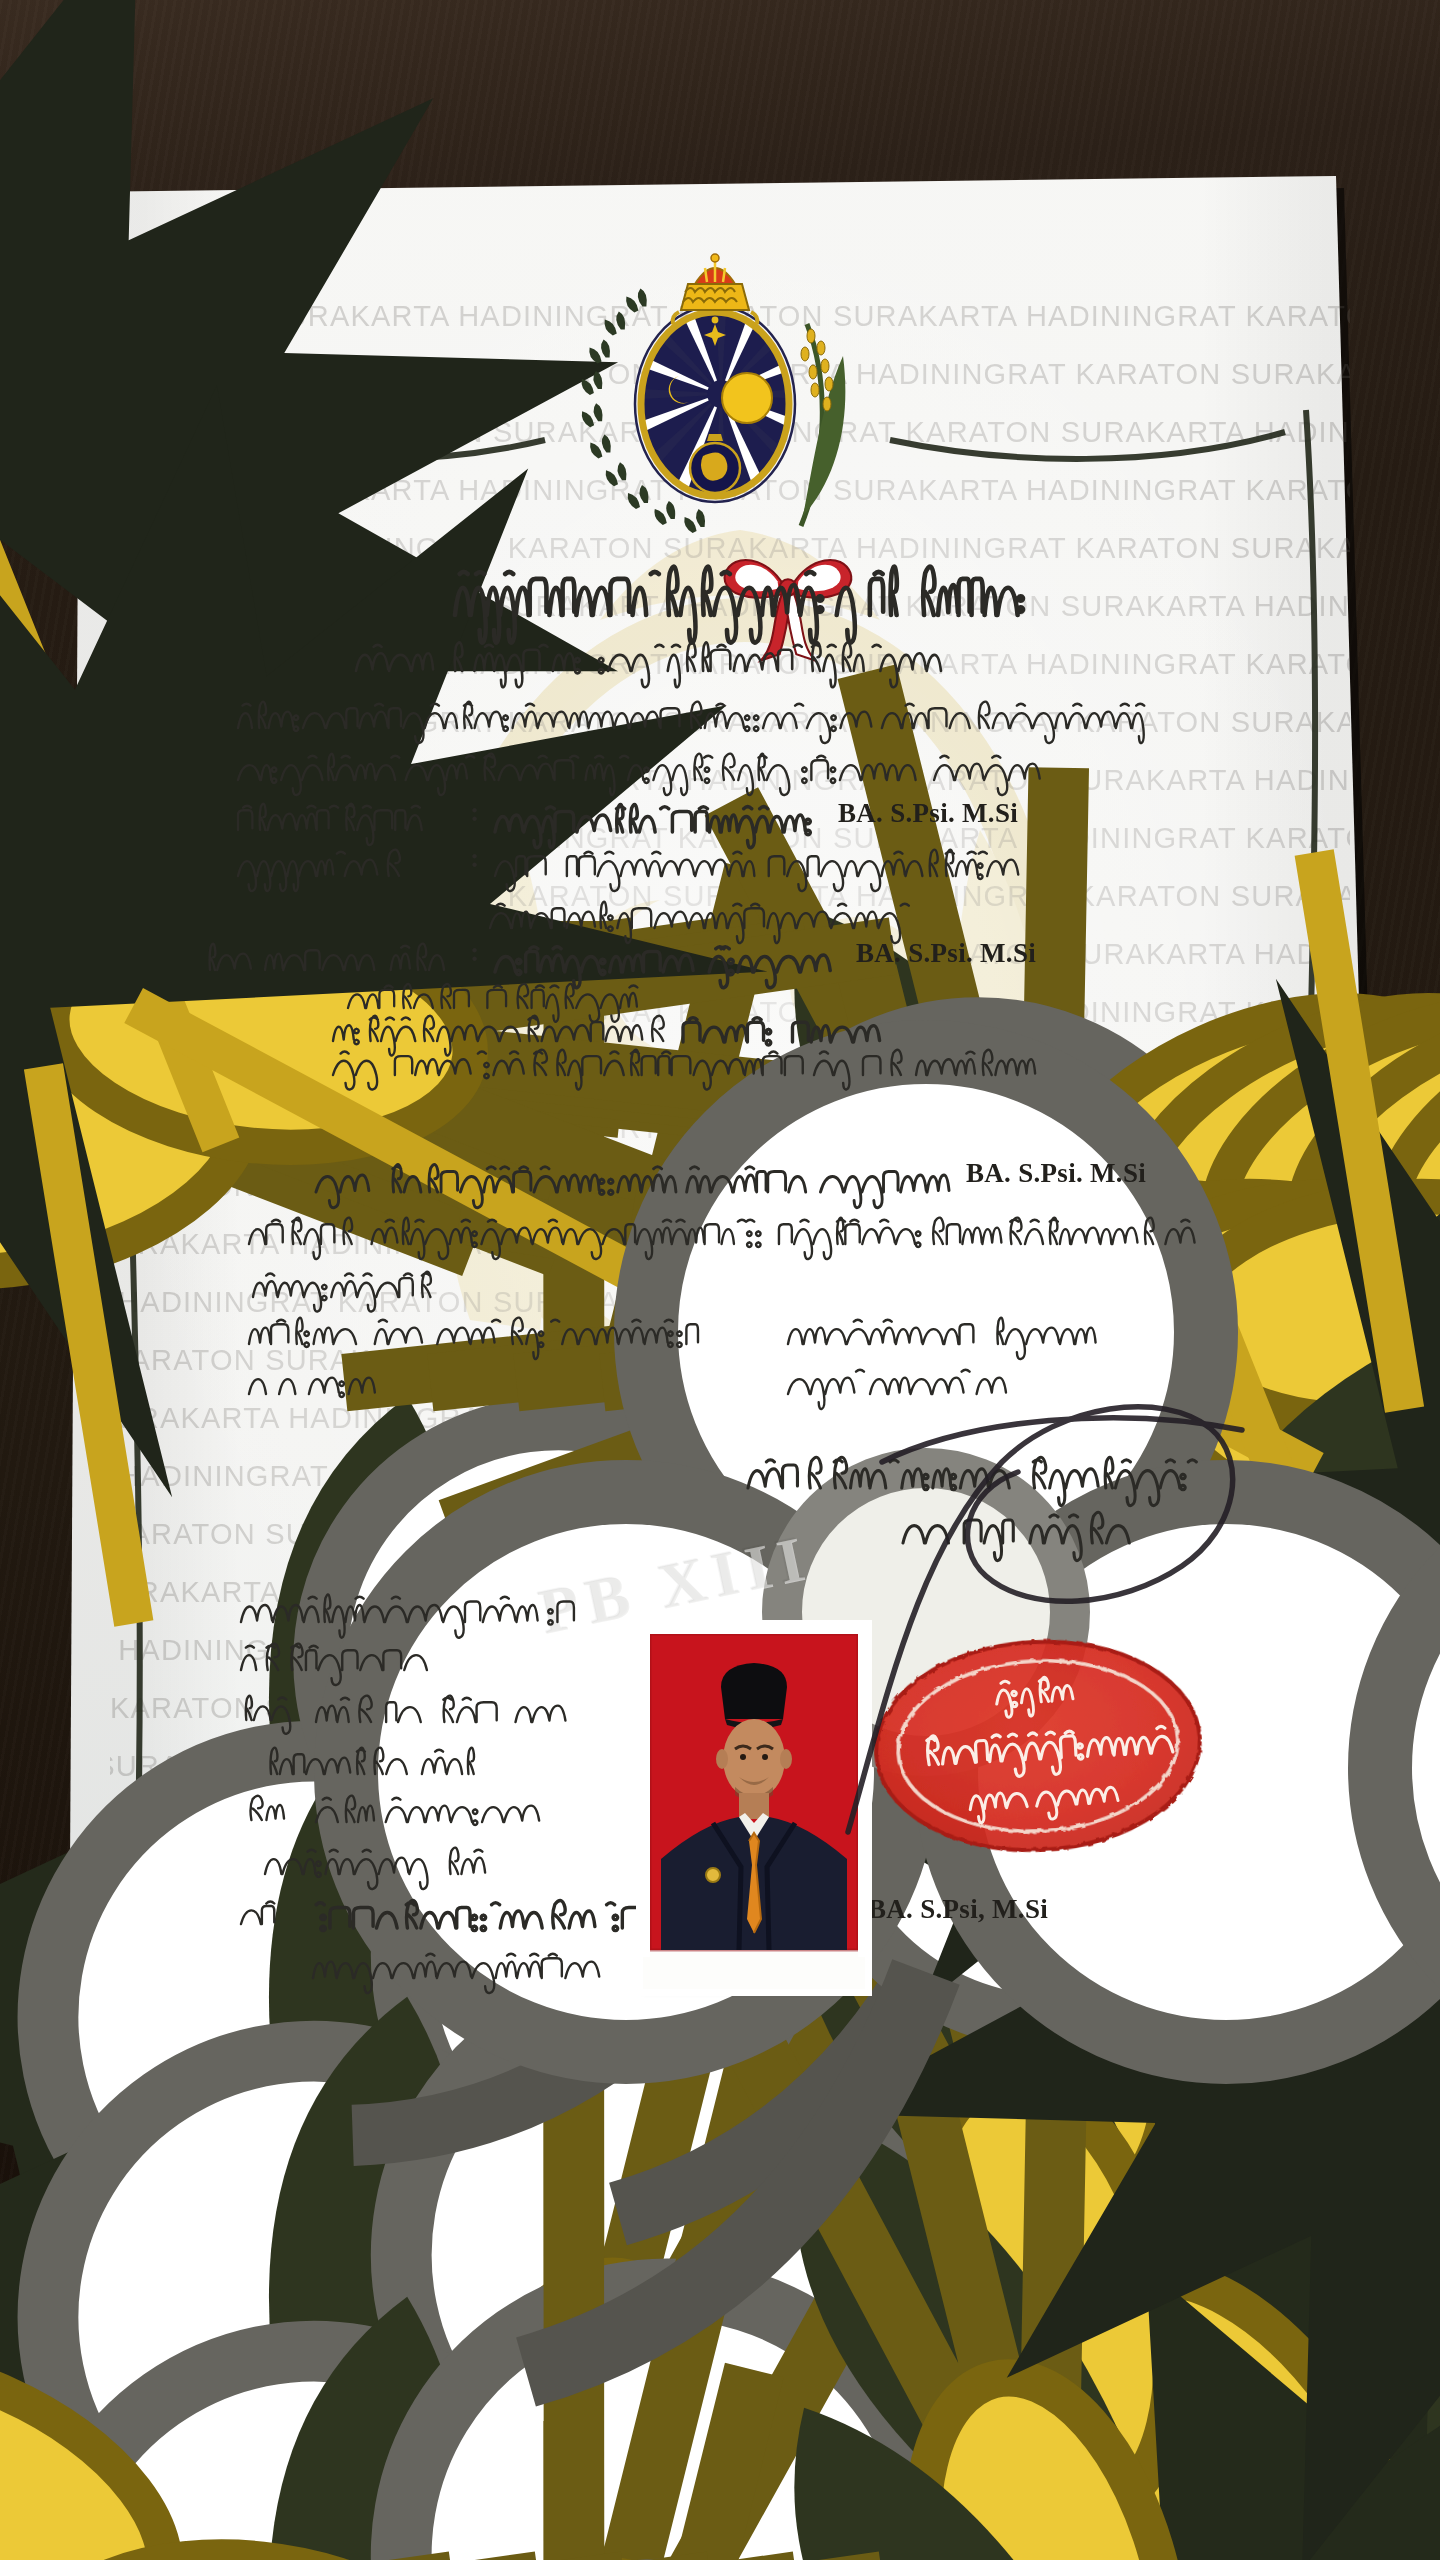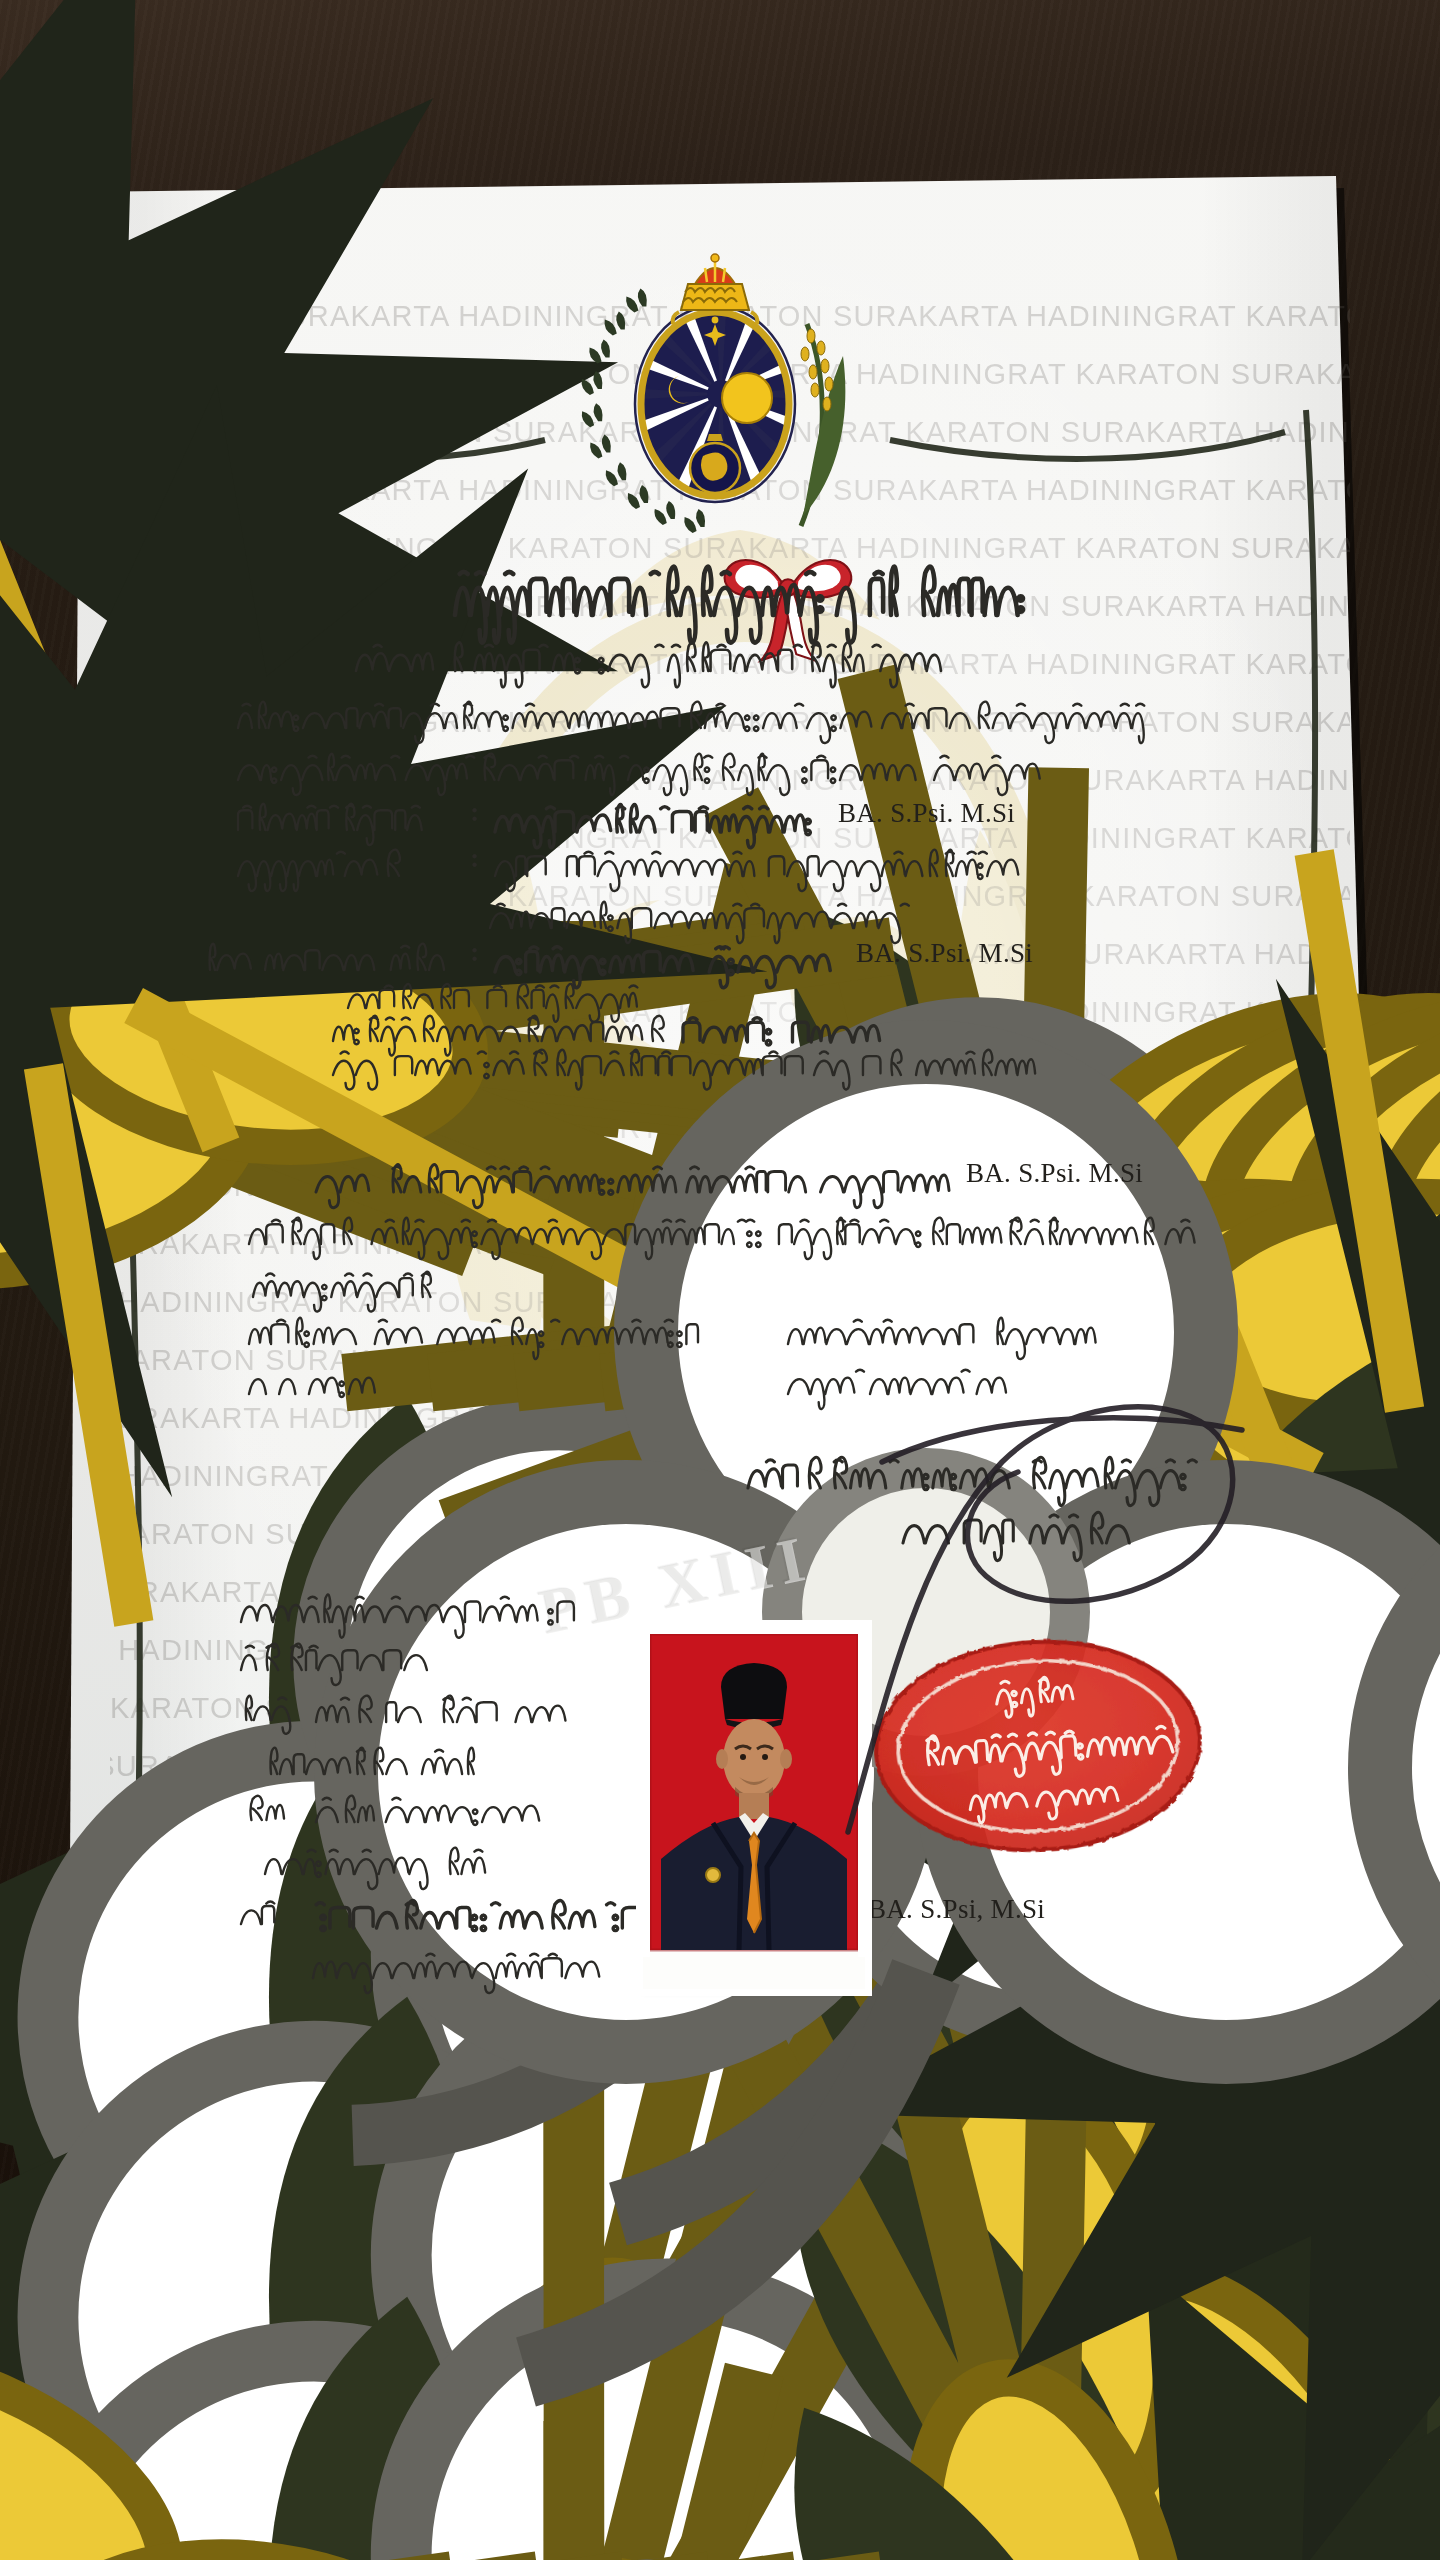--- a/index.html
+++ b/index.html
@@ -15,21 +15,21 @@
         clip-path:polygon(80px 192px,1336px 176px,1392px 2186px,68px 2206px);}
   #paper-sheen{position:absolute;inset:0;pointer-events:none;
         background:radial-gradient(ellipse 900px 1300px at 52% 42%,rgba(255,255,255,.5),rgba(255,255,255,0) 70%),
                    linear-gradient(90deg,rgba(0,0,0,.05) 0 140px,rgba(0,0,0,0) 240px 1200px,rgba(0,0,0,.05) 1330px);
         clip-path:polygon(80px 192px,1336px 176px,1392px 2186px,68px 2206px);}
   #watermark-rows{position:absolute;left:0;top:0;width:1440px;height:2560px;pointer-events:none;}
   .wm-row{position:absolute;left:110px;width:1240px;height:40px;overflow:hidden;white-space:nowrap;
         font-size:29px;letter-spacing:1.2px;color:rgba(98,96,92,.25);font-weight:400;}
   .jv{position:absolute;}
   .jv svg{display:block;overflow:visible;}
-  .latin-bold{position:absolute;font-family:"Liberation Serif",serif;font-weight:normal;
+  .latin-bold{position:absolute;font-family:"Liberation Serif",serif;font-weight:bold;
         font-size:27px;color:#22201c;letter-spacing:.3px;text-align:center;}
   .colon{position:absolute;font-family:"Liberation Serif",serif;font-weight:bold;font-size:28px;color:#2b2a26;}
   #emboss{position:absolute;left:538px;top:1548px;transform:rotate(-12deg);
         font-family:"Liberation Serif",serif;font-weight:bold;font-size:64px;letter-spacing:8px;
         color:rgba(120,118,112,.10);text-shadow:1px 1px 0 rgba(255,255,255,.55),-1px -1px 1px rgba(0,0,0,.05);}
   #photo{position:absolute;left:643px;top:1627px;width:222px;height:362px;background:#fdfdfb;
         box-shadow:0 2px 6px rgba(0,0,0,.25);padding:0;}
   #stamp{position:absolute;left:868px;top:1636px;width:340px;height:220px;transform:rotate(-3deg);}
   #signature{position:absolute;left:790px;top:1370px;width:500px;height:500px;pointer-events:none;}
   svg{overflow:visible;}

